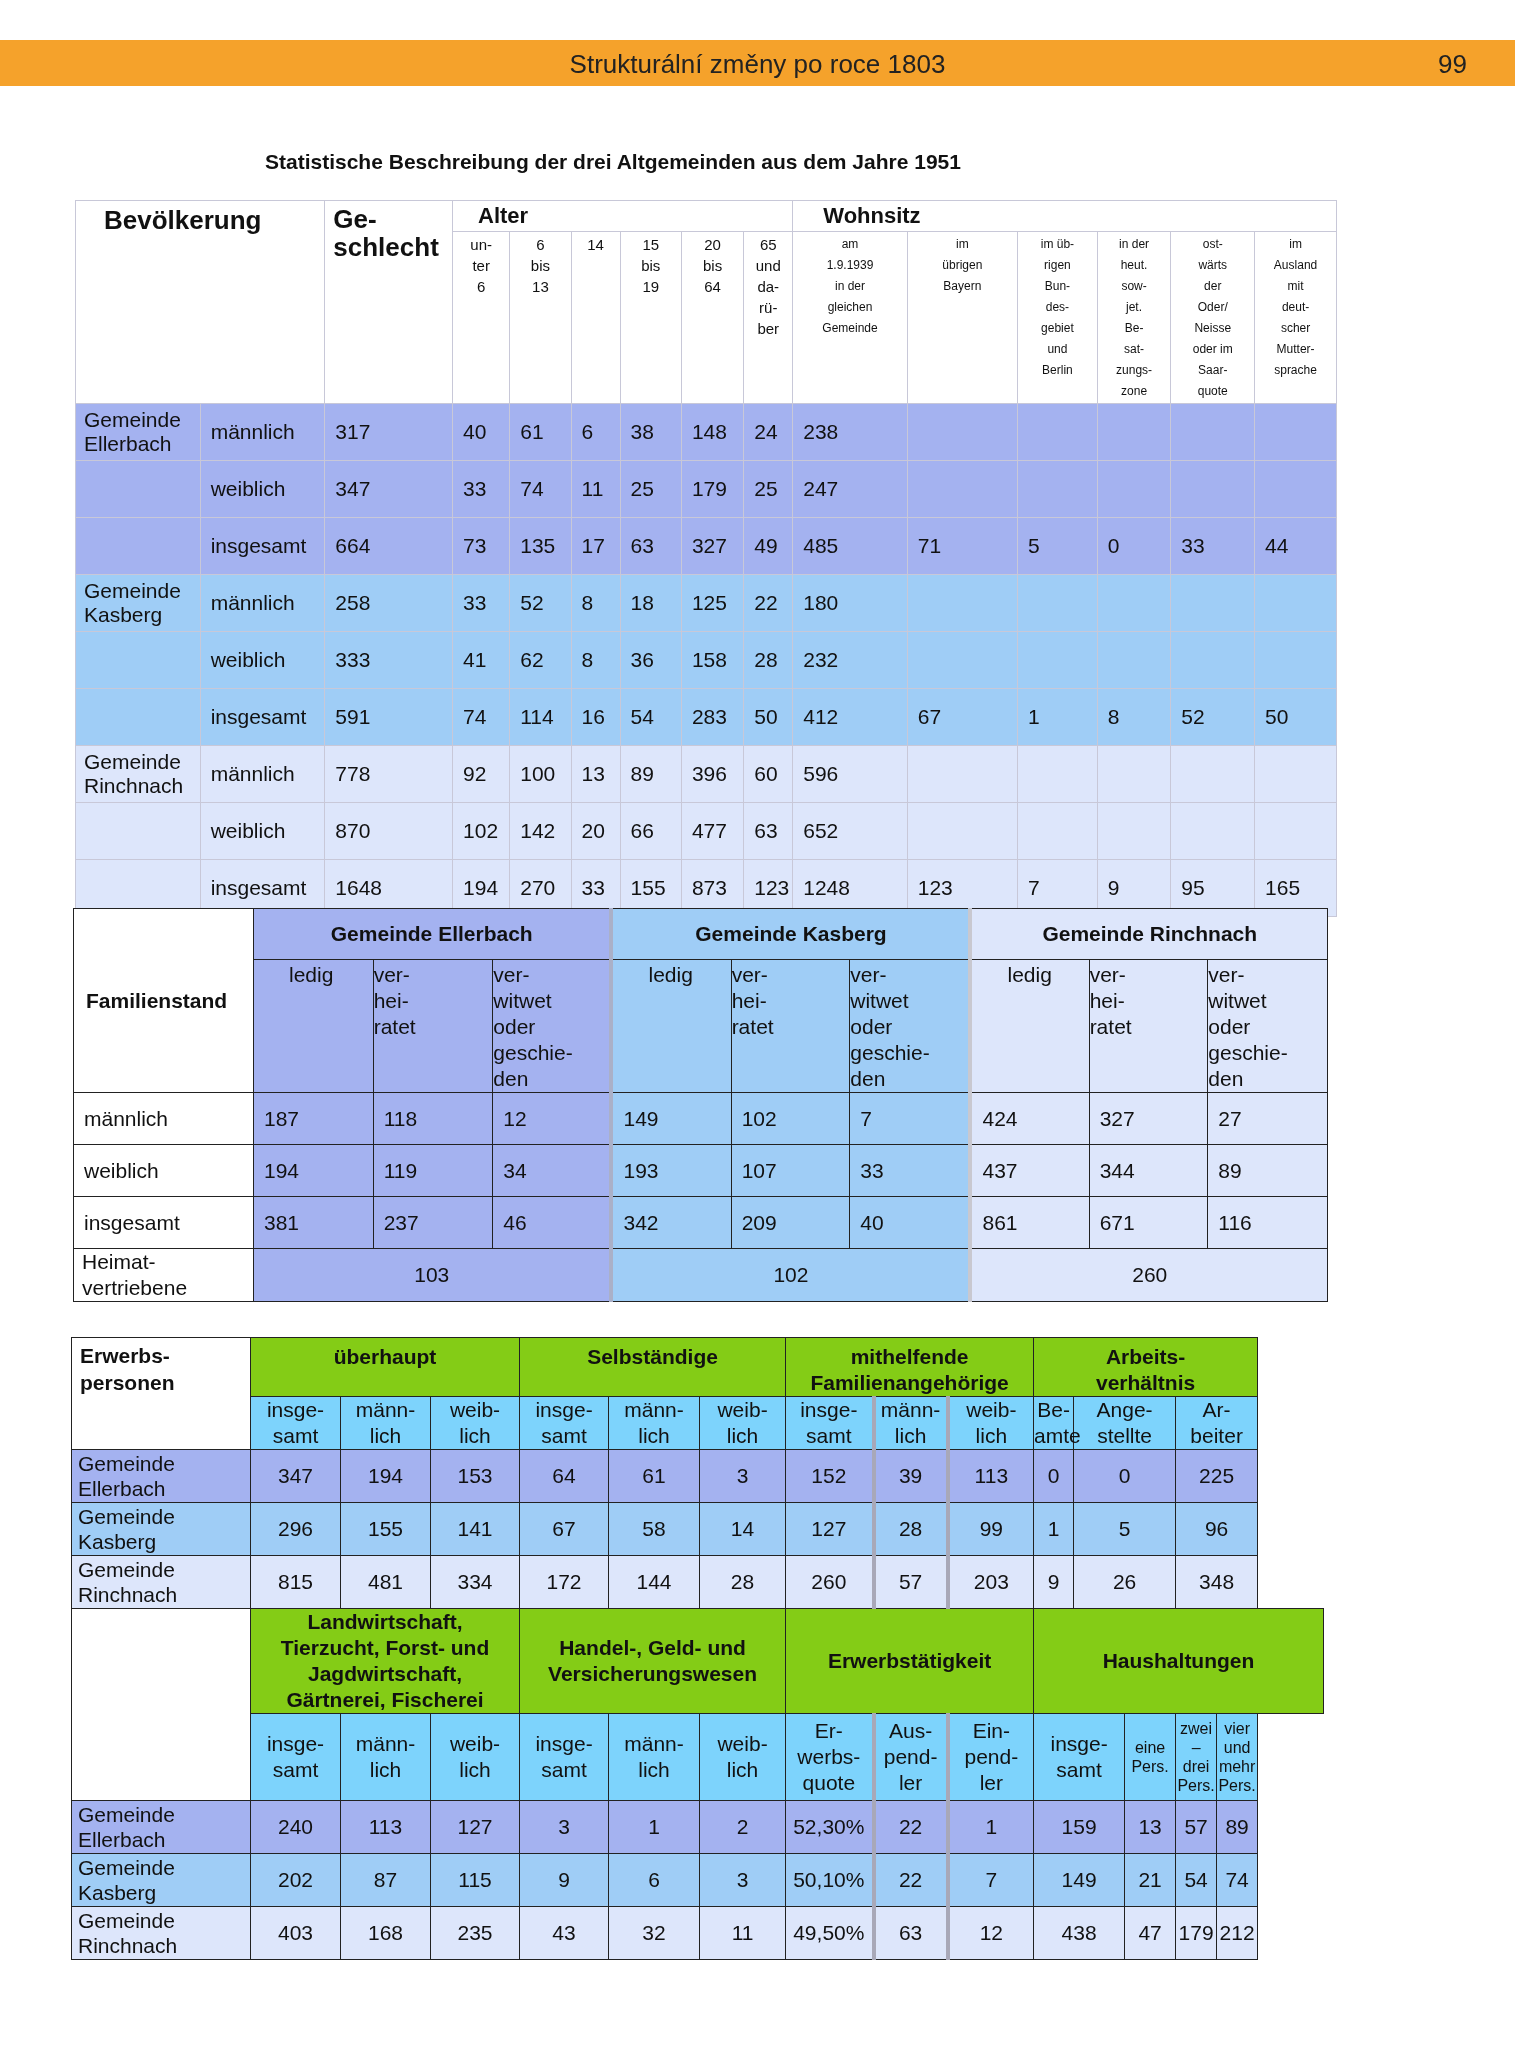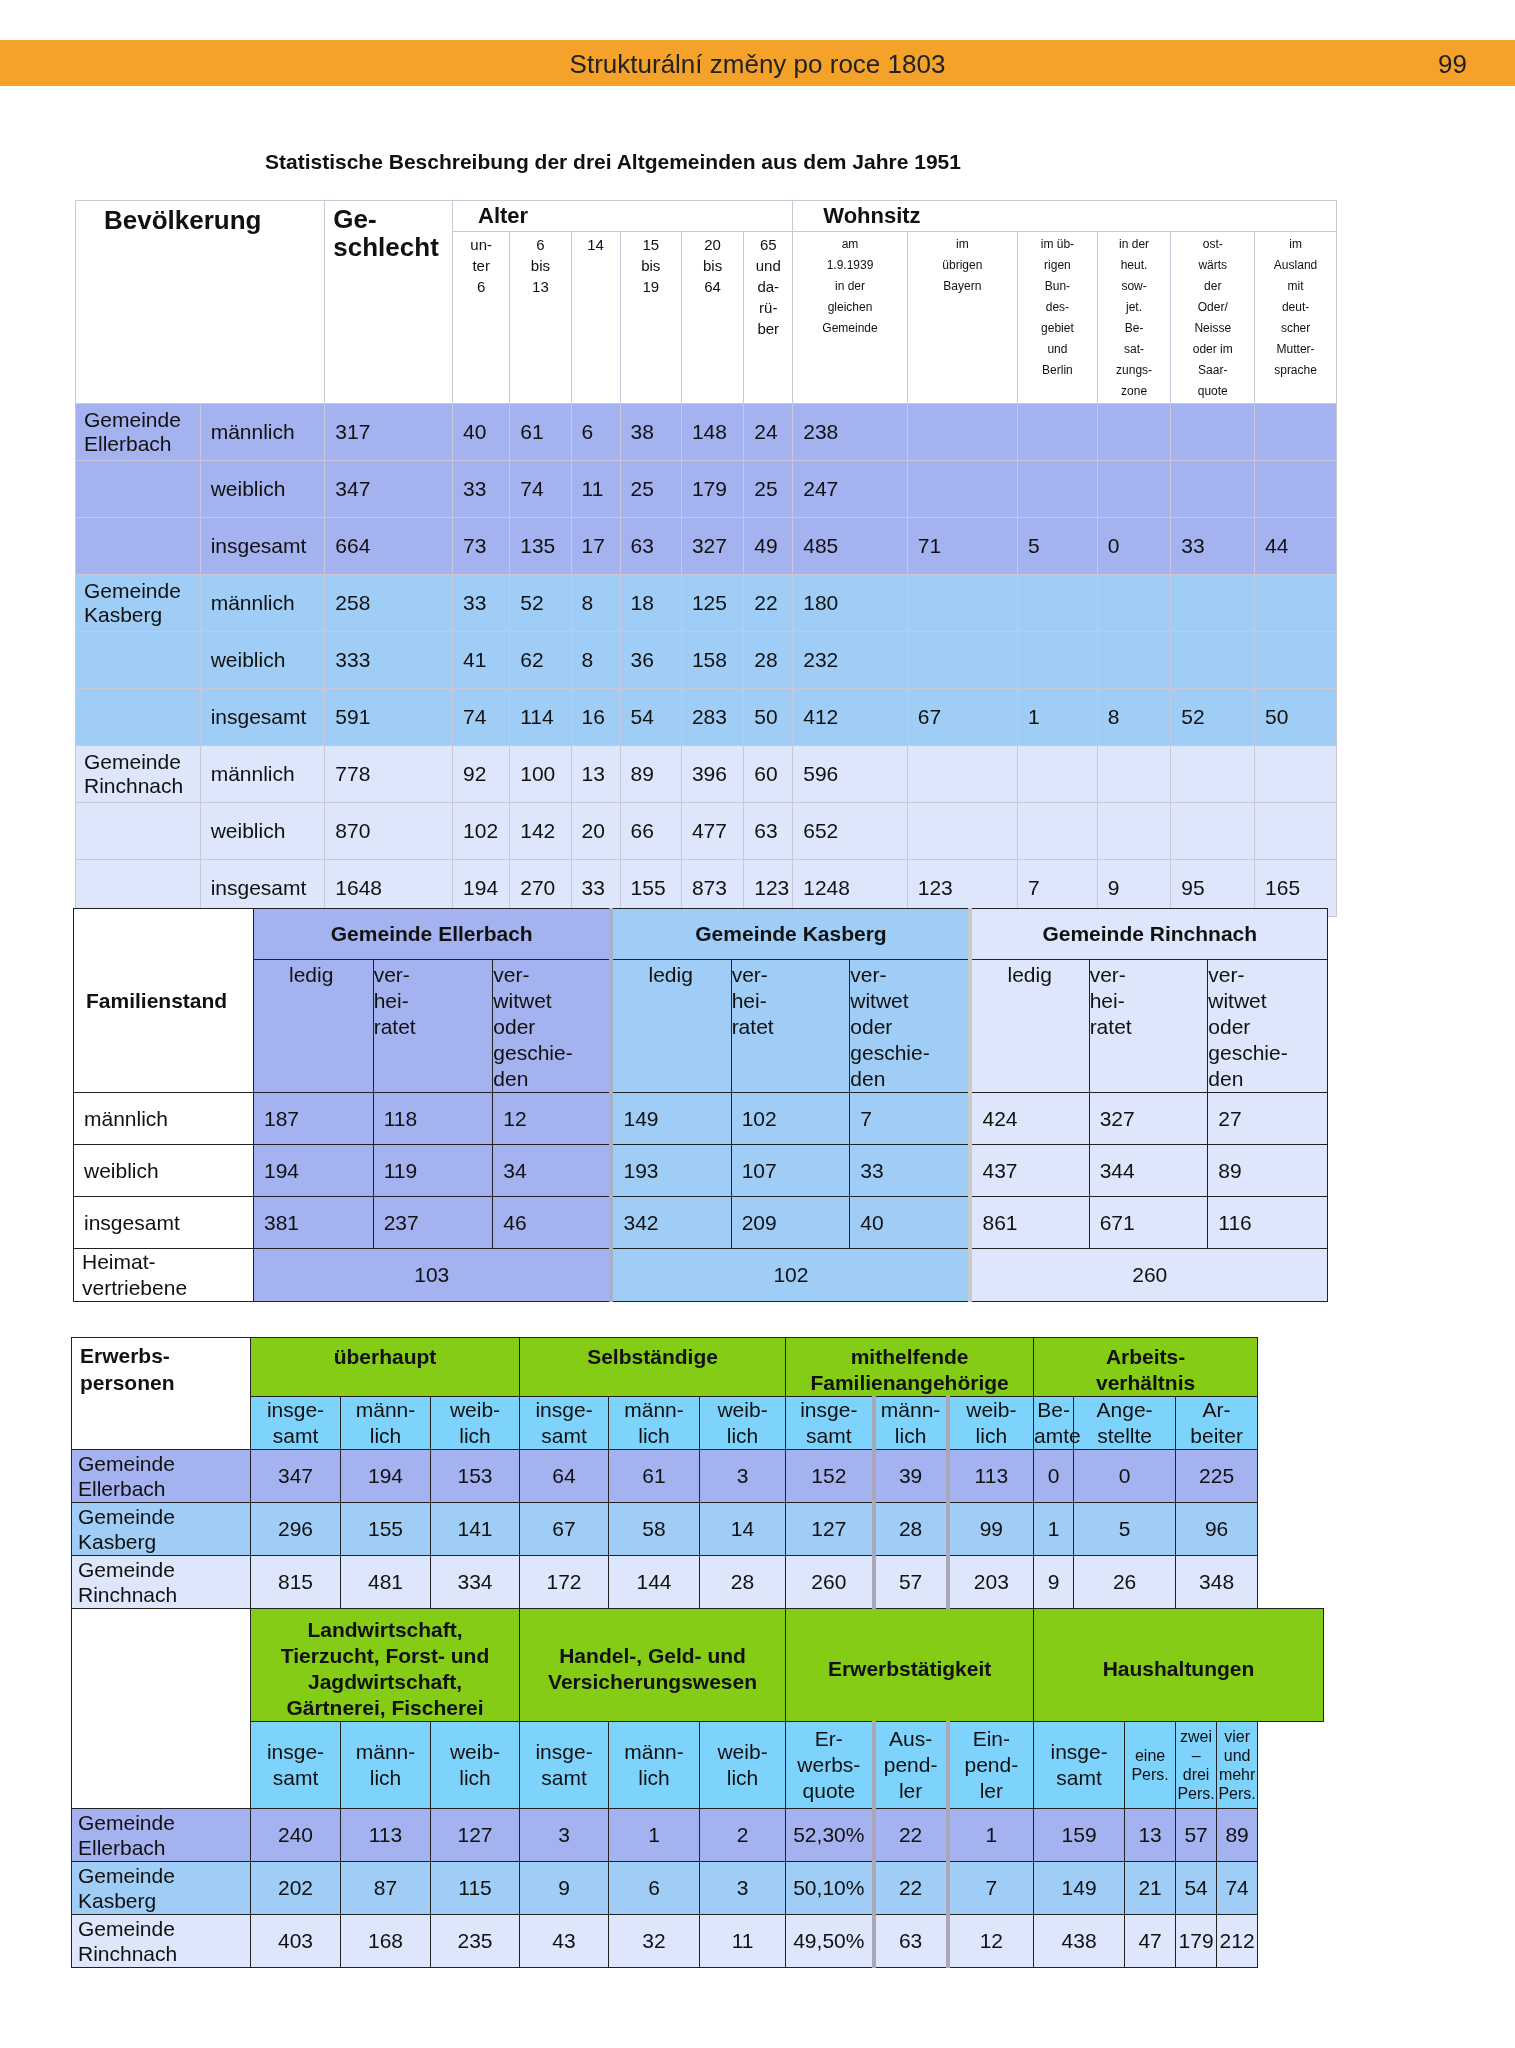--- a/index.html
+++ b/index.html
@@ -53,21 +53,21 @@
   #t2 .g-kas { border-right: 4px solid #c8c8d0 !important; }
 
   
   #t3 { left: 71px; top: 1337px; width: 1253px; font-size: 21px; }
   #t3 td, #t3 th { border: 1.5px solid #222; text-align: center; }
   #t3 .gh { font-weight: bold; line-height: 26px; vertical-align: top; padding-top: 6px; background: #84cc16; }
   #t3 .corner { font-weight: bold; text-align: left; padding: 4px 0 0 8px; vertical-align: top; line-height: 27px; background: #fff; }
   #t3 .sh { line-height: 26px; height: 52px; background: #7dd3fc; }
   #t3 .sh.tiny { font-size: 16px; line-height: 19px; }
   #t3 .sh.tall { height: 86px; }
-  #t3 .gh.mid { vertical-align: middle; padding-top: 8px; height: 100px; margin-left: 24px; }
+  #t3 .gh.mid { vertical-align: middle; padding-top: 0; height: 100px; margin-left: 24px; }
   #t3 tbody td { height: 52px; }
   #t3 tbody td.gem { text-align: left; padding-left: 6px; line-height: 25px; }
   #t3 .thick-l { border-left: 4px solid #a8a8b8 !important; }
 </style>
 </head>
 <body>
 
 <div class="header-band">
   <div class="header-title">Strukturální změny po roce 1803</div>
   <div class="header-page">99</div>

